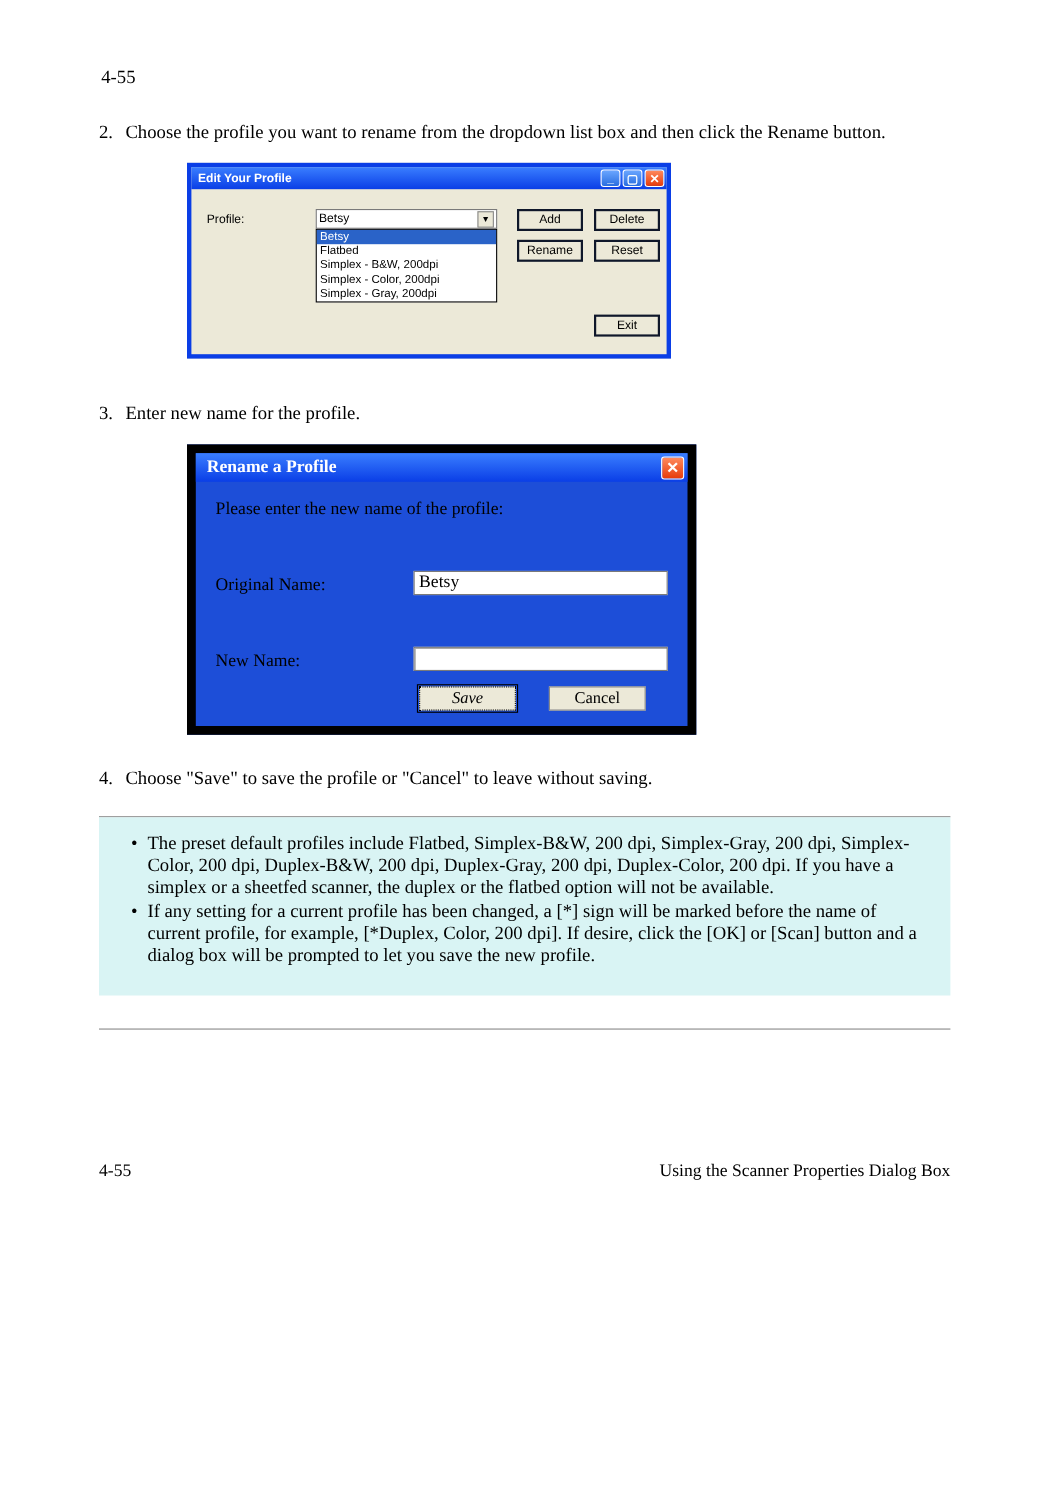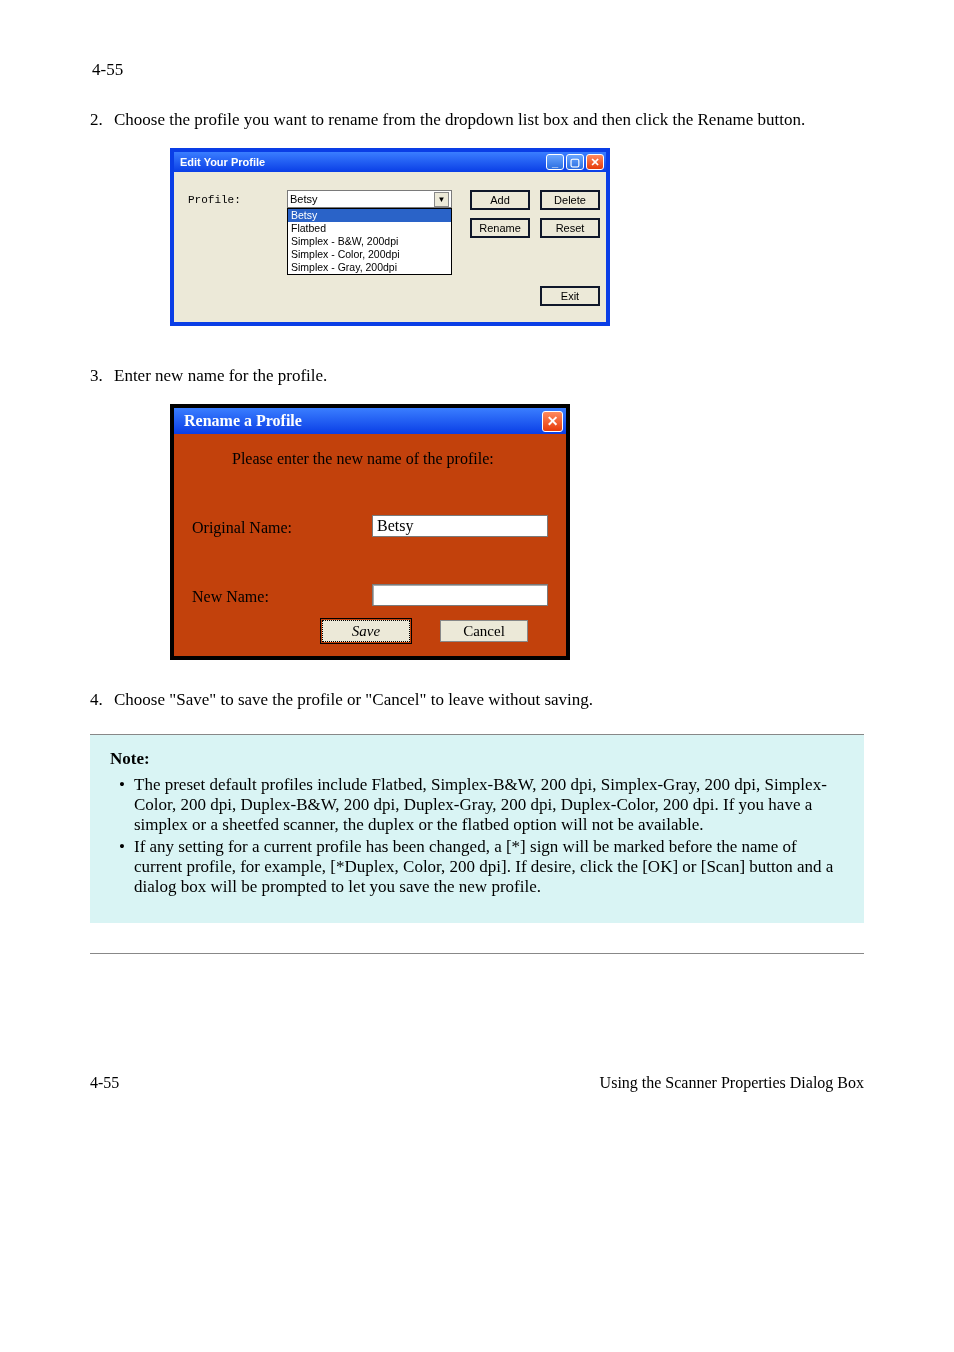--- a/index.html
+++ b/index.html
@@ -50,21 +50,21 @@
       width:18px; height:16px;
       border:1px solid #fff;
       border-radius:3px;
       display:flex; align-items:center; justify-content:center;
       font-family:sans-serif; font-size:11px; font-weight:bold;
       background:linear-gradient(#6aa6ff,#2a6ee0);
       color:#fff;
     }
     .win-btn.close { background:linear-gradient(#ff8a5e,#e63b0a); }
     .dlg1-body { padding:16px 14px 14px 14px; position:relative; height:150px; }
-    .dlg1 .label { position:absolute; left:14px; top:22px;font-family:Liberation Mono, monospace; }
+    .dlg1 .label { position:absolute; left:14px; top:22px; }
     .dlg1 .combo {
       position:absolute; left:113px; top:18px; width:165px; height:18px;
       border:1px solid #7a7a7a; background:#fff; display:flex; align-items:center;
       padding:0 2px;
     }
     .dlg1 .combo .arrow {
       width:15px;height:15px;margin-left:auto;
       border:1px solid #888;background:#ece9d8;
       display:flex;align-items:center;justify-content:center;
       font-size:8px;color:#000;
@@ -81,36 +81,36 @@
       display:flex;align-items:center;justify-content:center;
       font-size:11px;
     }
     .dlg1 .btn.add    { left:296px; top:18px; }
     .dlg1 .btn.delete { left:366px; top:18px; }
     .dlg1 .btn.rename { left:296px; top:46px; }
     .dlg1 .btn.reset  { left:366px; top:46px; }
     .dlg1 .btn.exit   { left:366px; top:114px; }
     
     .dlg2 {
-      width:400px;
+      width:463px;
       margin:18px 0 30px 80px;
-      border:4px solid #000000;
-      background:#c2410c;
+      border:8px solid #000000;
+      background:#1d4ed8;
       font-family:"Times New Roman", serif;
       font-size:16px;
     }
     .dlg2 .titlebar {
       background:linear-gradient(#3a7eff,#0a3ee6);
       color:#fff; height:26px;
       display:flex; align-items:center; justify-content:space-between;
       padding:0 3px 0 10px; font-weight:bold; font-size:16px;
     }
     .dlg2 .win-btn.close { width:21px;height:21px;font-size:14px; }
     .dlg2-body { padding:16px 18px 14px 18px; }
-    .dlg2 .prompt { margin-bottom:18px;margin-left:40px; }
+    .dlg2 .prompt { margin-bottom:18px; }
     .dlg2 .row { display:flex; align-items:flex-end; margin-bottom:14px;margin-top:47px; }
     .dlg2 .row .lab { width:180px; }
     .dlg2 .row .input {
       flex:1; height:22px; border:1px solid #7a7a7a; background:#fff;
       padding:0 4px; display:flex; align-items:center;
     }
     .dlg2 .row .input.sunken { border:1px solid #7a7a7a; box-shadow:inset 1px 1px 0 #aaa; }
     .dlg2 .btnrow { display:flex; justify-content:flex-end; gap:30px; padding-right:20px; margin-top:8px; }
     .dlg2 .dbtn {
       width:88px; height:22px;
@@ -193,21 +193,20 @@
   </div>
 </div>
 
 <div class="ol-item">
   <div class="ol-num">4.</div>
   <div class="ol-txt">Choose "Save" to save the profile or "Cancel" to leave without saving.</div>
 </div>
 
 <hr class="sep">
 <div class="note-box">
-  <div class="note-head"><b>Note:</b></div>
   <div class="bullet">
     <div class="dot">•</div>
     <div>The preset default profiles include Flatbed, Simplex-B&amp;W, 200 dpi, Simplex-Gray, 200 dpi, Simplex-Color, 200 dpi, Duplex-B&amp;W, 200 dpi, Duplex-Gray, 200 dpi, Duplex-Color, 200 dpi. If you have a simplex or a sheetfed scanner, the duplex or the flatbed option will not be available.</div>
   </div>
   <div class="bullet">
     <div class="dot">•</div>
     <div>If any setting for a current profile has been changed, a [*] sign will be marked before the name of current profile, for example, [*Duplex, Color, 200 dpi]. If desire, click the [OK] or [Scan] button and a dialog box will be prompted to let you save the new profile.</div>
   </div>
 </div>
 <hr class="sep" style="margin-top:0">

